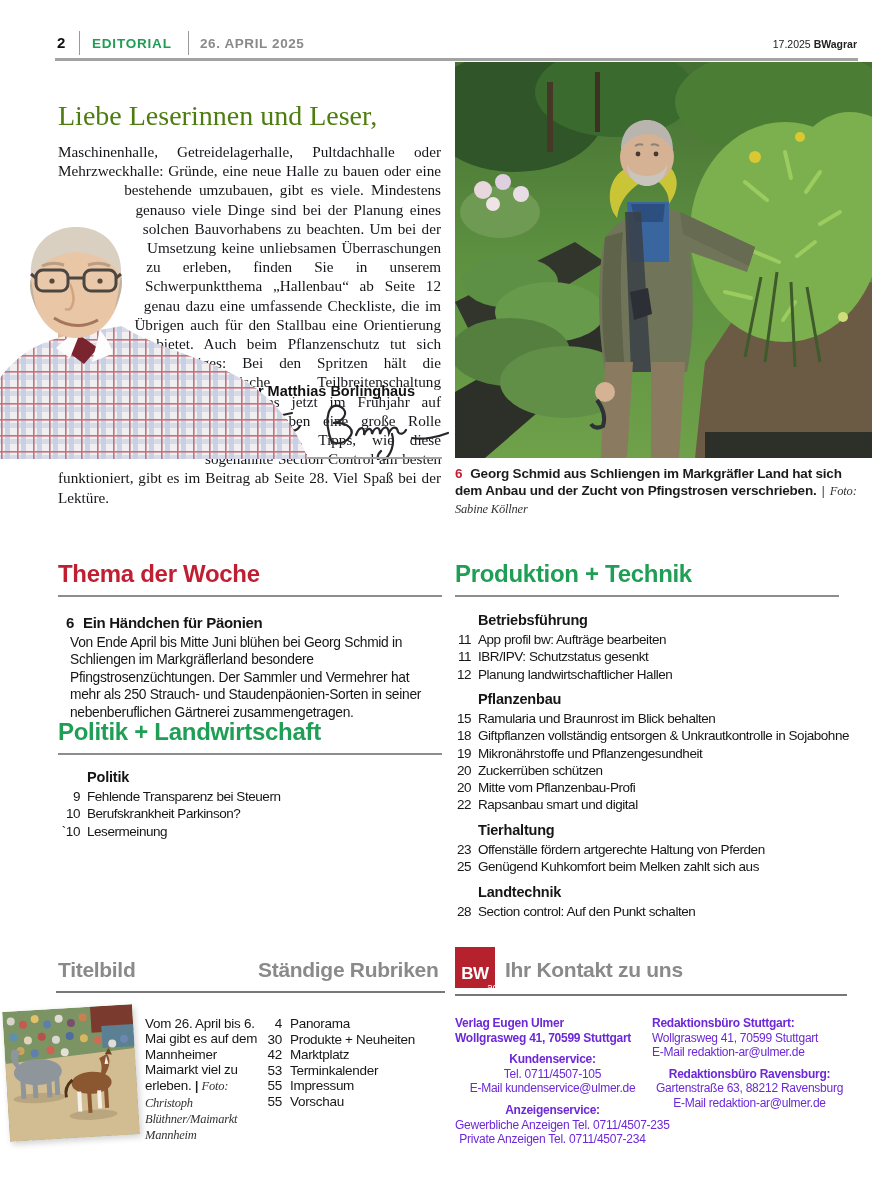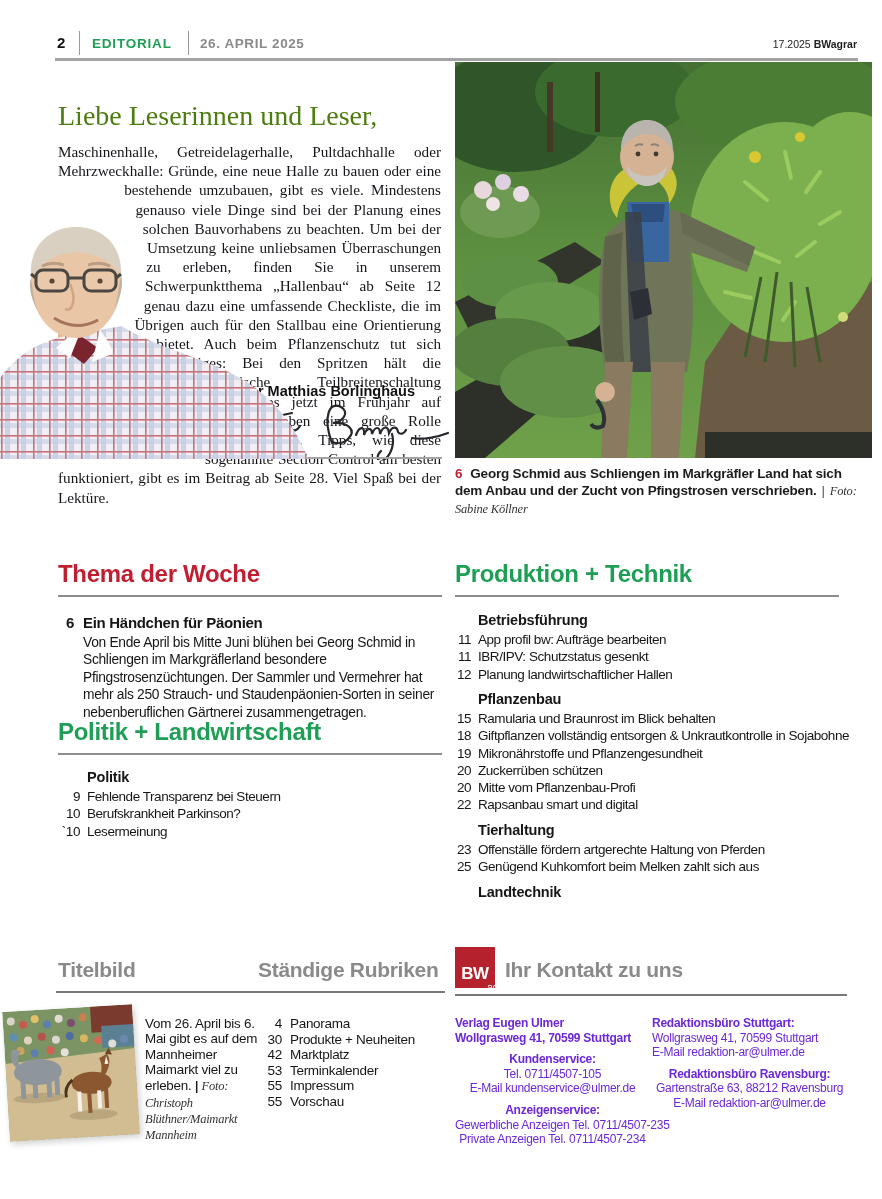--- a/index.html
+++ b/index.html
@@ -46,21 +46,21 @@
   .sec-head{font-size:24px;font-weight:bold;letter-spacing:-.3px;}
   .c-red{color:#c01f32;} .c-green{color:#1f9e55;}
   .rule2{height:2px;background:#8d8d8d;}
   .toc-group{font-size:13.5px;letter-spacing:-.45px;line-height:17.2px;color:#161616;}
   .toc-gname{font-weight:bold;font-size:14.5px;margin-left:29px;margin-bottom:2px;letter-spacing:-.2px;}
   .toc-row{white-space:nowrap;}
   .toc-row .pg{display:inline-block;width:22px;text-align:right;margin-right:7px;}
   .thema-entry{font-size:13.8px;letter-spacing:-.3px;line-height:17.6px;color:#161616;}
   .thema-entry .t-row{font-weight:bold;font-size:15px;}
   .thema-entry .t-row .pg{display:inline-block;width:16px;text-align:right;margin-right:9px;}
-  .thema-desc{margin-left:25px;margin-top:2px;width:358px;text-align:left;}
+  .thema-desc{margin-left:12px;margin-top:2px;width:358px;text-align:left;}
 
   
   .sub-head{font-size:21px;font-weight:bold;letter-spacing:-.3px;color:#8a8a8a;}
   .rule3{height:2px;background:#777;}
   .cover{left:6px;top:1008px;transform:rotate(-3.5deg);box-shadow:2px 3px 6px rgba(0,0,0,.18);}
   .titelbild-text{left:145px;top:1016px;width:114px;font-size:13.4px;line-height:15.4px;
                   letter-spacing:-.25px;color:#161616;hyphens:auto;}
   .rub-list{left:262px;top:1016px;font-size:13.5px;line-height:15.5px;letter-spacing:-.3px;color:#161616;}
   .rub-list .pg{display:inline-block;width:20px;text-align:right;margin-right:8px;}
   .bw-logo{left:455px;top:947px;width:40px;height:41px;background:#b5212d;color:#fff;
@@ -277,20 +277,22 @@
   <div class="abs toc-group" style="left:449px;top:822px;">
     <div class="toc-gname">Tierhaltung</div>
     <div class="toc-row">
       <span class="pg">23</span><span>Offenställe fördern artgerechte Haltung von Pferden</span></div>
     <div class="toc-row">
       <span class="pg">25</span><span>Genügend Kuhkomfort beim Melken zahlt sich aus</span></div>
   </div>
 
   <div class="abs toc-group" style="left:449px;top:884px;">
     <div class="toc-gname">Landtechnik</div>
+    <div class="toc-row">
+      <span class="pg">28</span><span>Section control: Auf den Punkt schalten</span></div>
   </div>
 
   <div class="abs sub-head" style="left:58px;top:958px;">Titelbild</div>
   <div class="abs rule3" style="left:56px;top:991px;width:253px;"></div>
 
   <svg class="abs cover" width="130" height="130" viewBox="0 0 130 130">
     <rect width="130" height="130" fill="#7c9464"></rect>
     <rect x="88" y="0" width="42" height="26" fill="#7a3b2e"></rect>
     <rect x="98" y="20" width="32" height="22" fill="#5b7f93"></rect>
     <g>

